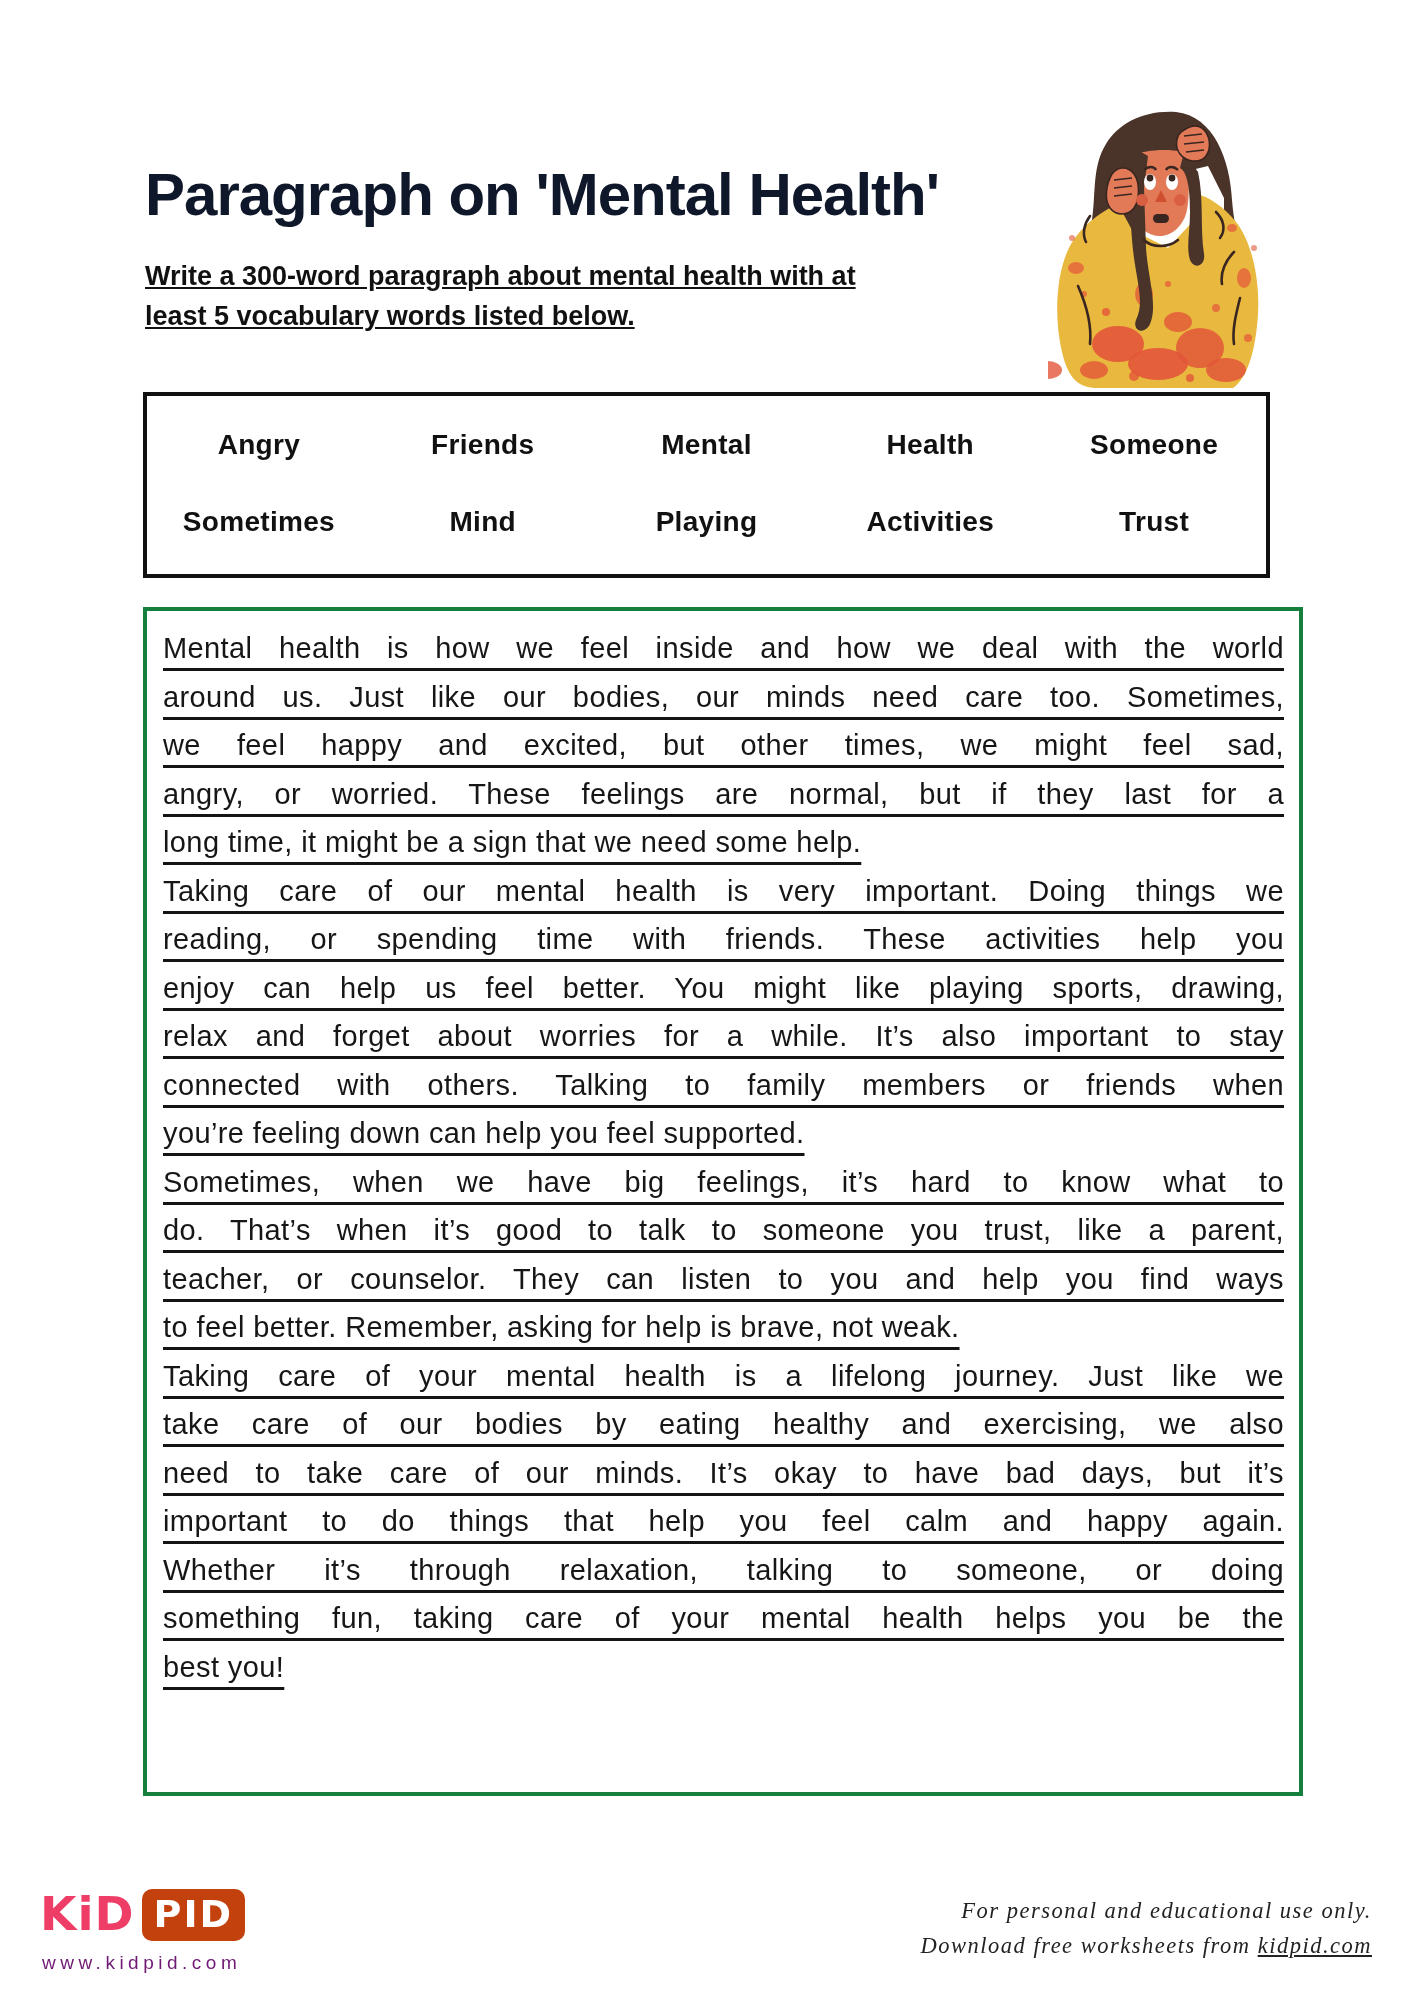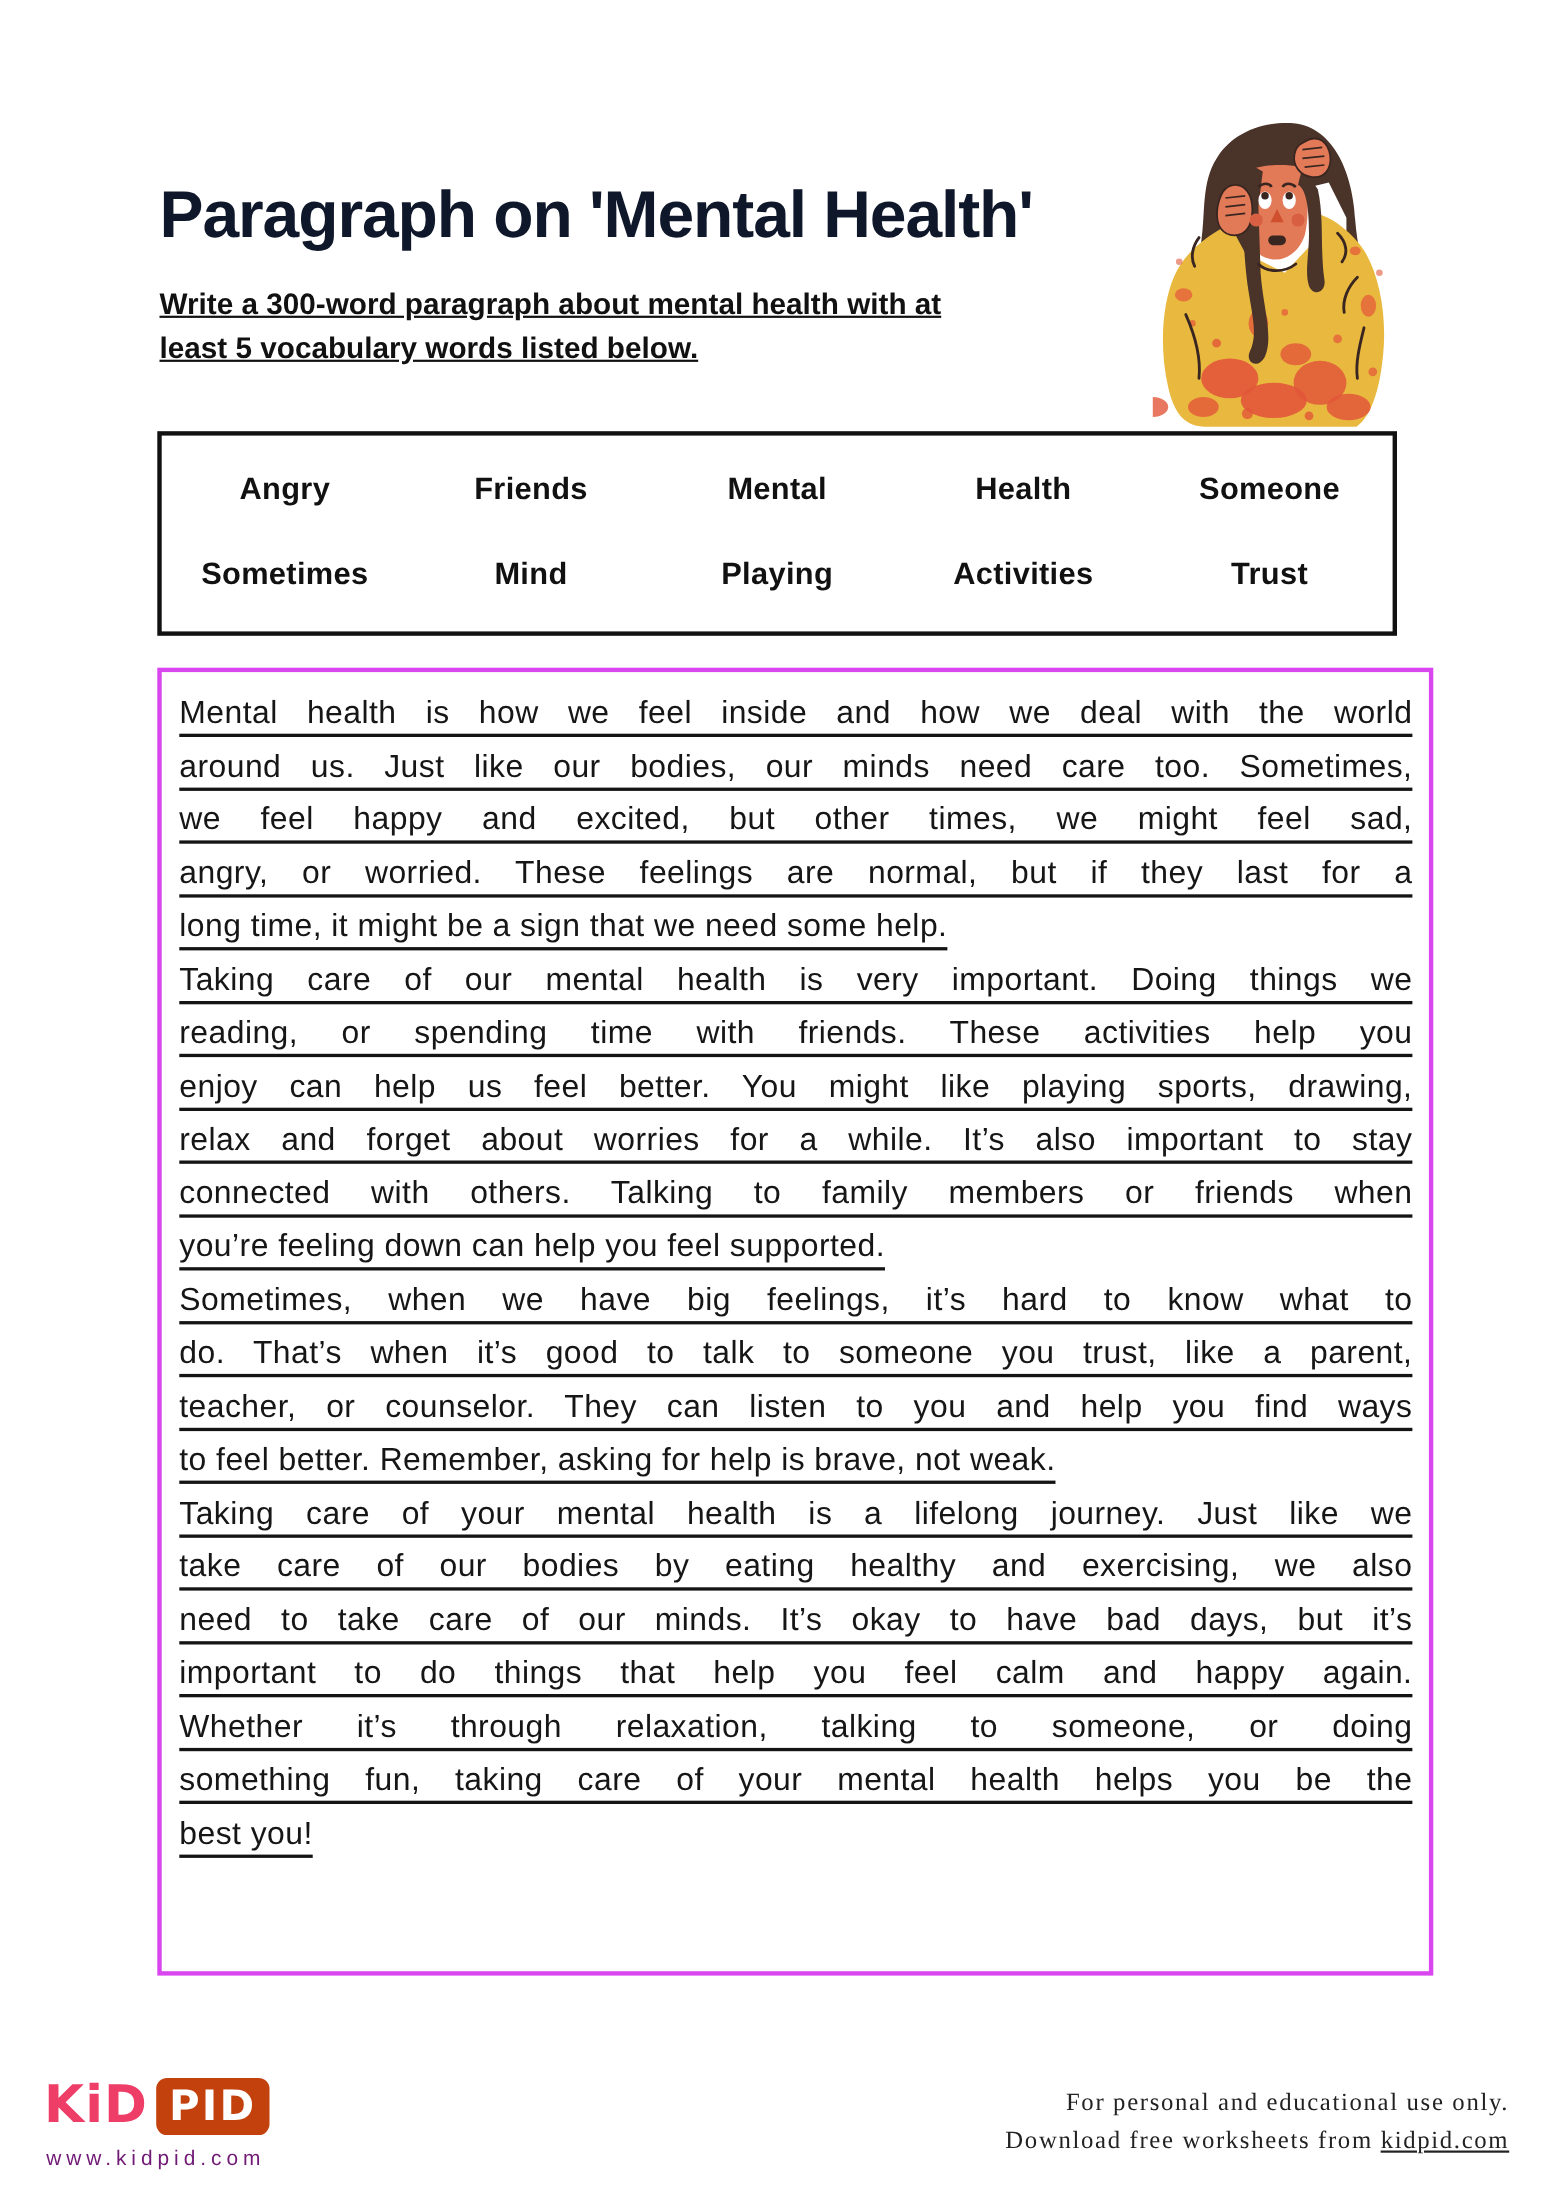--- a/index.html
+++ b/index.html
@@ -27,21 +27,21 @@
     display:grid;grid-template-columns:repeat(5,1fr);
     grid-template-rows:1fr 1fr;align-items:center;justify-items:center;
     padding:10px 0 14px 0;
   }
   .vocab-word{
     font-size:28px;font-weight:bold;color:#111;letter-spacing:0.3px;
   }
   
   .essay-box{
     position:absolute;left:143px;top:607px;width:1160px;height:1189px;
-    border:4px solid #d946ef;box-sizing:border-box;background:#fff;
+    border:4px solid #15803d;box-sizing:border-box;background:#fff;
     padding:13px 15px 12px 16px;
   }
   .line{
     font-size:29px;line-height:48.5px;color:#161616;letter-spacing:0.4px;
     text-decoration:underline;text-decoration-thickness:2.5px;
     text-underline-offset:10px;text-decoration-color:#141414;
     white-space:nowrap;
   }
   .line.just{
     white-space:normal;text-align:justify;text-align-last:justify;
@@ -60,21 +60,21 @@
     font-size:38px;font-weight:800;letter-spacing:2px;
     padding:3px 12px 5px 12px;border-radius:10px;
   }
   .website{
     position:absolute;left:42px;top:1952px;
     font-size:19px;color:#701a75;letter-spacing:4.5px;
   }
   .usage-note{
     position:absolute;right:42px;top:1893px;text-align:right;
     font-family:"Liberation Serif",serif;font-size:22.5px;color:#222;
-    line-height:35px;letter-spacing:1.5px;
+    line-height:35px;letter-spacing:1.5px;font-style:italic;
   }
   .usage-note a{color:#222;text-decoration:underline;}
 </style>
 </head>
 <body>
 
 <div class="title">Paragraph on 'Mental Health'</div>
 
 <div class="subtitle">
   <div>Write a 300-word paragraph about mental health with at</div>

